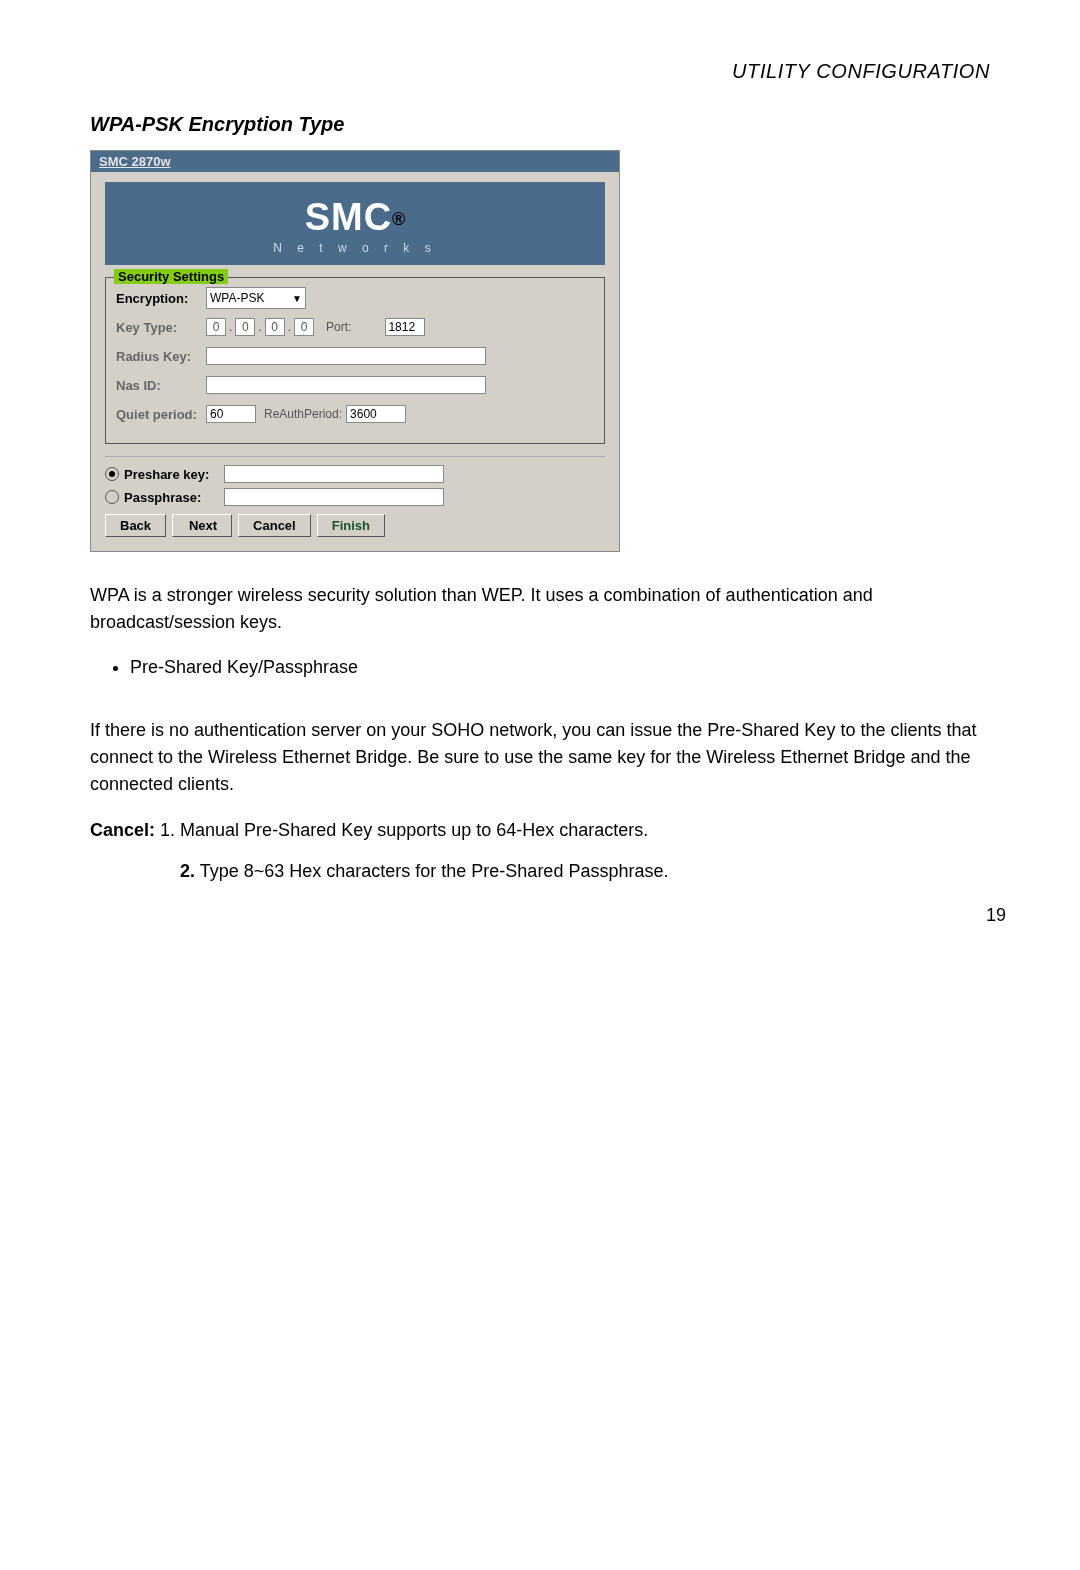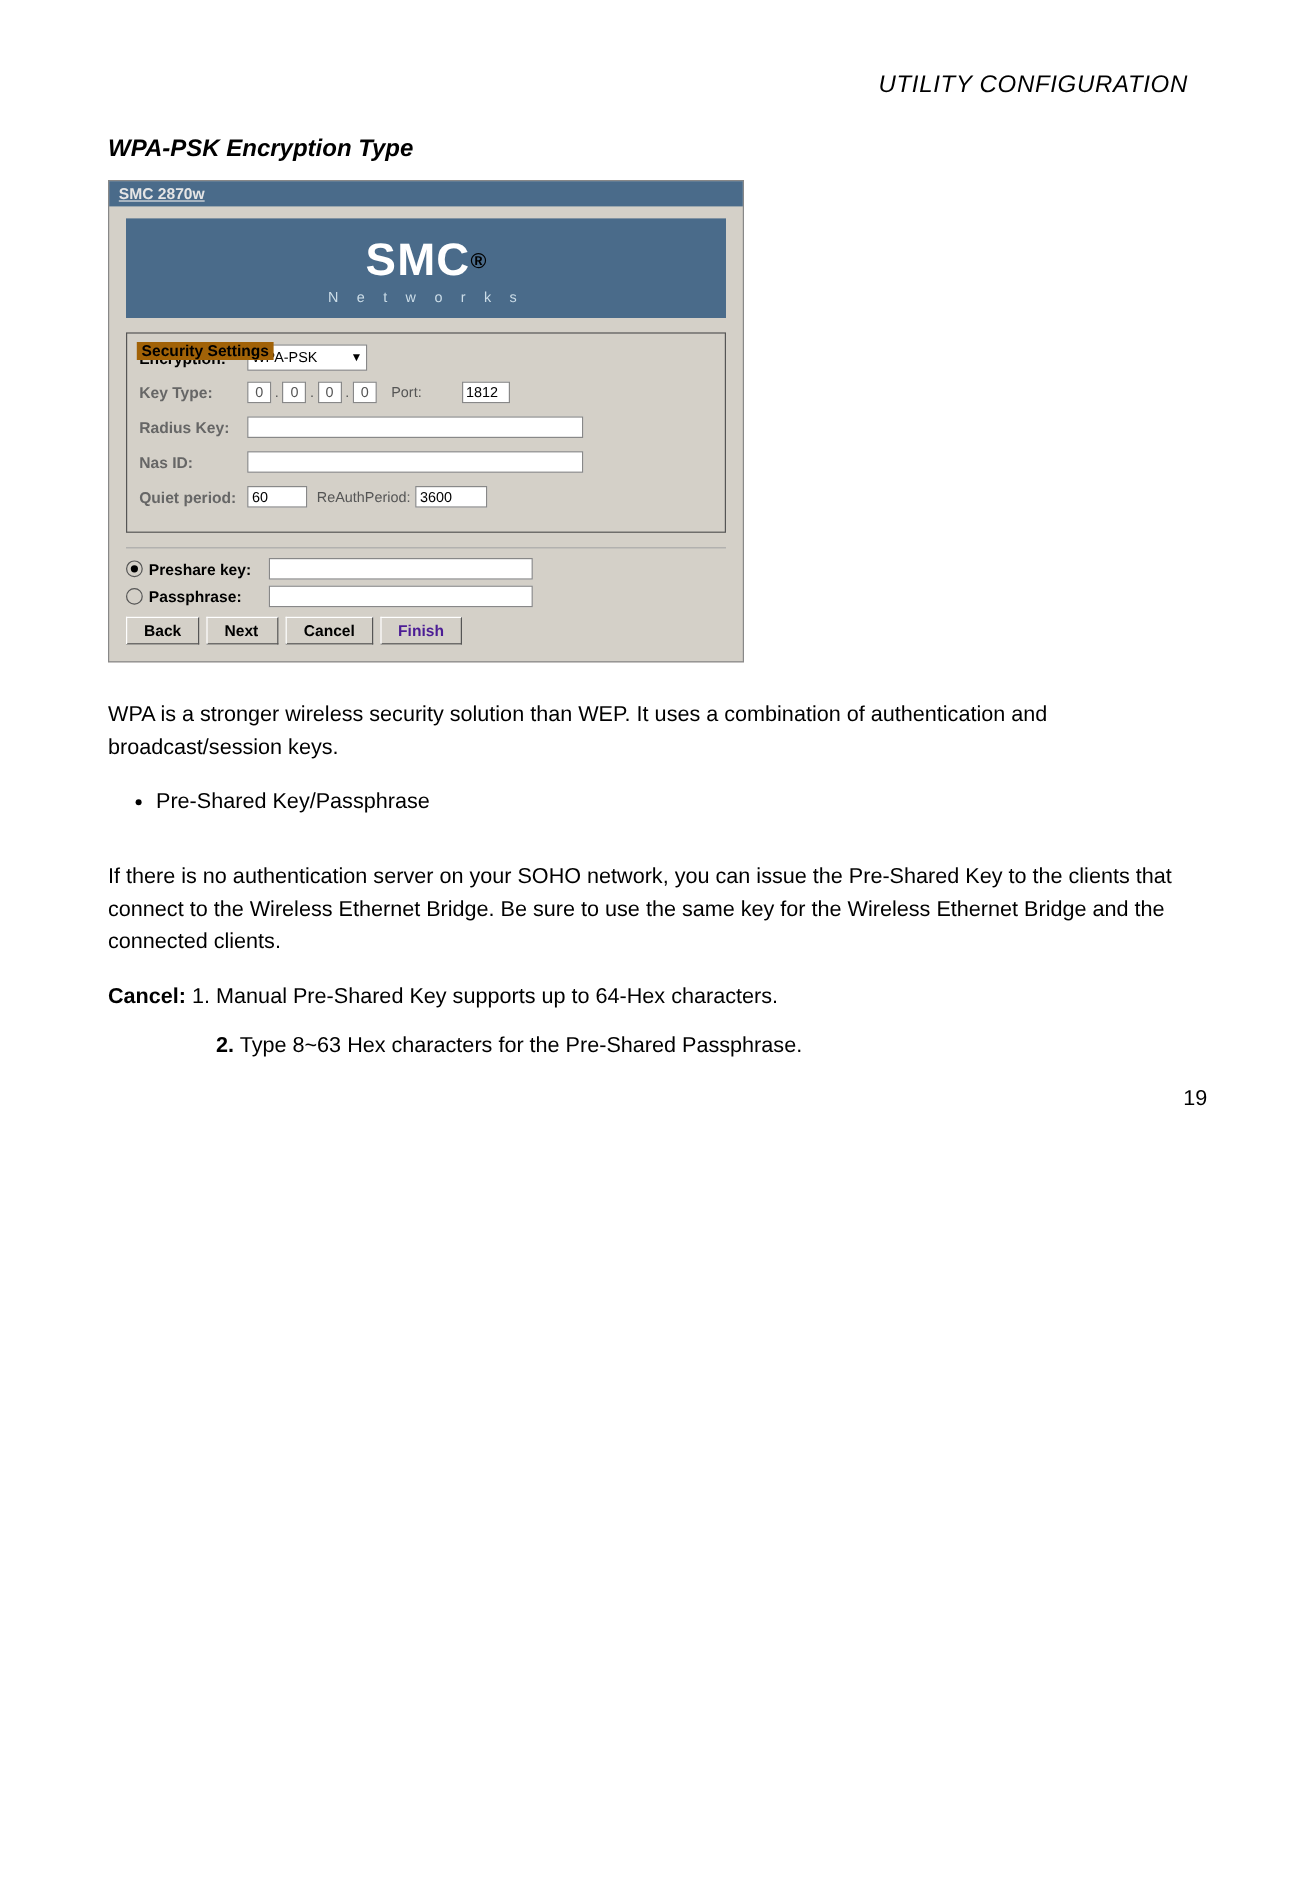--- a/index.html
+++ b/index.html
@@ -96,23 +96,22 @@
       margin-bottom: 12px;
       position: relative;
     }
 
     .security-group-legend {
       font-weight: bold;
       font-size: 13px;
       position: absolute;
       top: -9px;
       left: 8px;
-      background: #a16207;
+      background: #84cc16;
       padding: 0 4px;
-      margin-top: 16px;
     }
 
     .form-row {
       display: flex;
       align-items: center;
       margin-bottom: 5px;
       min-height: 24px;
     }
 
     .form-label {
@@ -273,25 +272,25 @@
       border-top: 1px solid #fff;
       border-left: 1px solid #fff;
       border-bottom: 1px solid #555;
       border-right: 1px solid #555;
       padding: 3px 14px;
       font-size: 13px;
       font-weight: bold;
       font-family: Arial, sans-serif;
       cursor: pointer;
       min-width: 60px;
-      text-align: left;
+      text-align: right;
     }
 
     .btn-disabled {
-      color: #4c1d95;
+      color: #14532d;
     }
 
     
     .body-text {
       font-size: 18px;
       line-height: 1.5;
       font-family: Arial, sans-serif;
       margin-bottom: 18px;
     }
 

